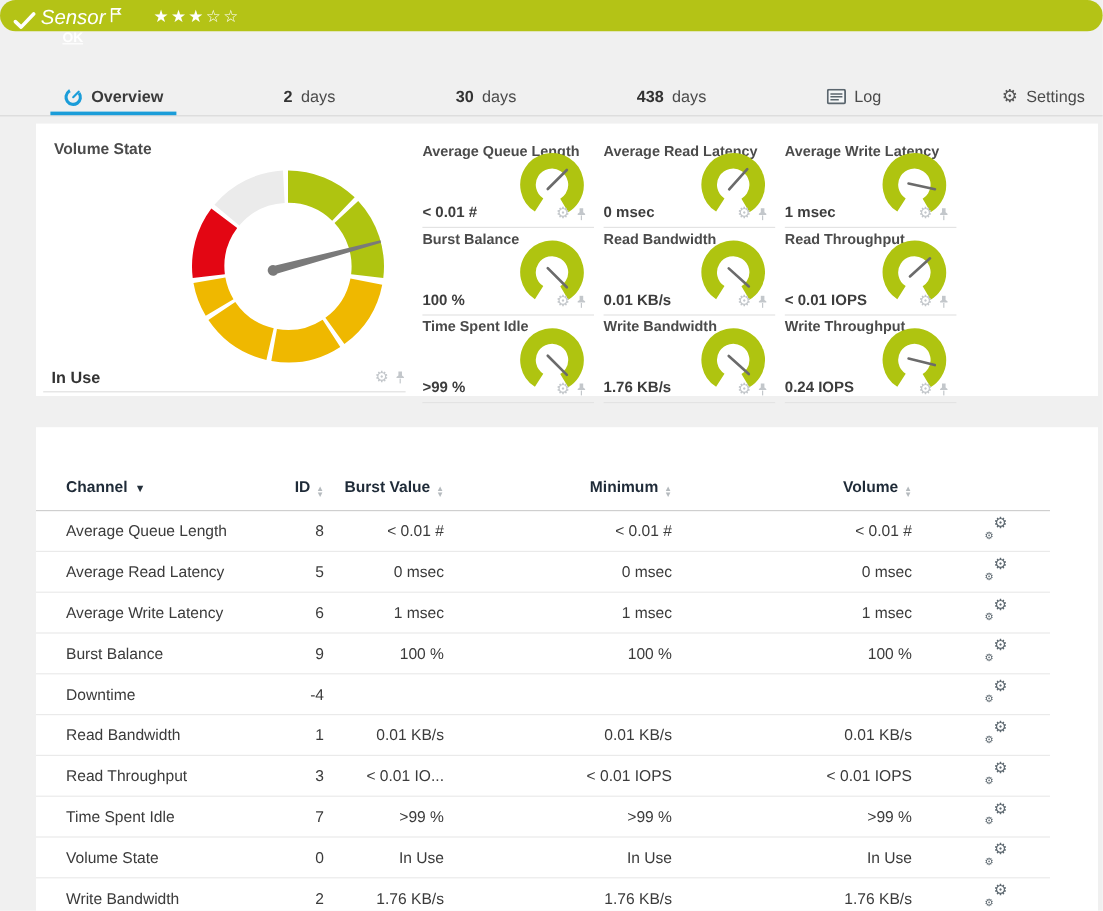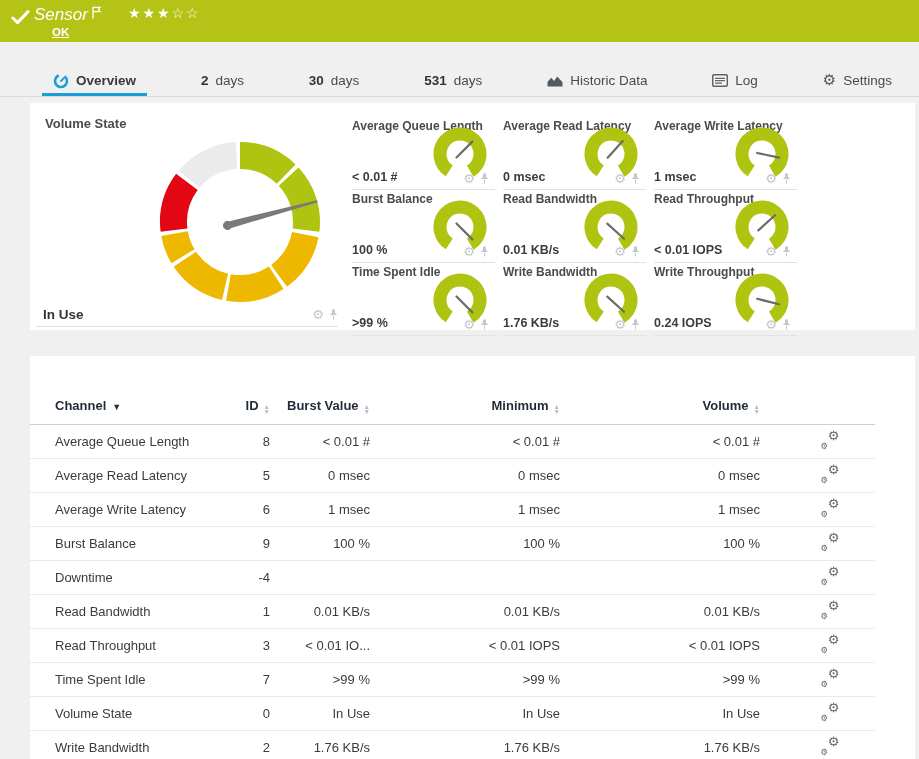--- a/index.html
+++ b/index.html
@@ -3,31 +3,31 @@
 <meta charset="utf-8">
 <style>
   html,body{margin:0;padding:0;}
   body{
     width:919px;height:759px;position:relative;overflow:hidden;
     background:#f0f0f0;
     font-family:"Liberation Sans","DejaVu Sans",sans-serif;
     -webkit-font-smoothing:antialiased;
   }
   
-  .sensor-header{position:absolute;left:0;top:0;right:0;height:42px;background:#b4c316;color:#fff;}
+  .sensor-header{position:absolute;left:0;top:0;right:0;height:26px;background:#b4c316;color:#fff;border-radius:15px;}
   .hdr-check{position:absolute;left:11px;top:10px;line-height:0;}
   .hdr-line{position:absolute;left:34px;top:5px;display:flex;align-items:baseline;}
   .hdr-kind{font-style:italic;font-size:17px;font-weight:400;}
   .hdr-name{font-size:20px;font-weight:700;margin-left:8px;letter-spacing:.2px;}
   .hdr-flag{margin-left:3px;align-self:flex-start;margin-top:1px;line-height:0;}
   .hdr-stars{margin-left:26px;align-self:flex-start;margin-top:0;font-size:14px;letter-spacing:2px;color:#fff;}
   .hdr-status{position:absolute;left:52px;top:26px;font-size:11.5px;font-weight:700;text-decoration:underline;}
   
   .tab-bar{position:absolute;left:0;top:68px;right:0;height:29px;display:flex;align-items:stretch;
-    justify-content:space-between;padding:0 16px 0 42px;border-bottom:1px solid #d9d9d9;box-sizing:border-box;}
+    justify-content:space-between;padding:0 4px 0 42px;border-bottom:1px solid #d9d9d9;box-sizing:border-box;}
   .tab{display:flex;align-items:center;gap:7px;padding:0 11px;font-size:13.5px;color:#4a4a4a;
     border-bottom:3px solid transparent;cursor:pointer;white-space:nowrap;}
   .tab.active{border-bottom-color:#1b9dd9;}
   .tab.active .tab-label{font-weight:700;color:#3a3a3a;}
   .tab .num{font-weight:700;color:#333;}
   .tab-icon{line-height:0;display:inline-flex;}
   .uni-gear{font-family:"DejaVu Sans",sans-serif;font-size:15px;color:#555;line-height:1;}
   
   .card{position:absolute;background:#fff;}
   #card-gauges{left:30px;top:103px;width:885px;height:227px;}
@@ -98,30 +98,22 @@
     </div>
     <div class="tab">
       <span class="num">2</span>
       <span class="tab-label">days</span>
     </div>
     <div class="tab">
       <span class="num">30</span>
       <span class="tab-label">days</span>
     </div>
     <div class="tab">
-      <span class="num">531</span>
+      <span class="num">438</span>
       <span class="tab-label">days</span>
-    </div>
-    <div class="tab">
-      <span class="tab-icon">
-        <svg width="16" height="13" viewBox="0 0 16 13">
-          <path d="M0.5 12.5 v-4.6 l3.6-4.2 3 3.4 3.1-4.6 5.3 5.8 v4.2 Z" fill="#4f5a63"></path>
-        </svg>
-      </span>
-      <span class="tab-label">Historic Data</span>
     </div>
     <div class="tab">
       <span class="tab-icon">
         <svg width="16" height="13" viewBox="0 0 16 13">
           <rect x="0.75" y="0.75" width="14.5" height="11.5" rx="1" fill="#f4f6f7" stroke="#5b666e" stroke-width="1.5"></rect>
           <path d="M3 4.3 h10 M3 6.7 h10 M3 9.1 h7" stroke="#5b666e" stroke-width="1.2"></path>
         </svg>
       </span>
       <span class="tab-label">Log</span>
     </div>

